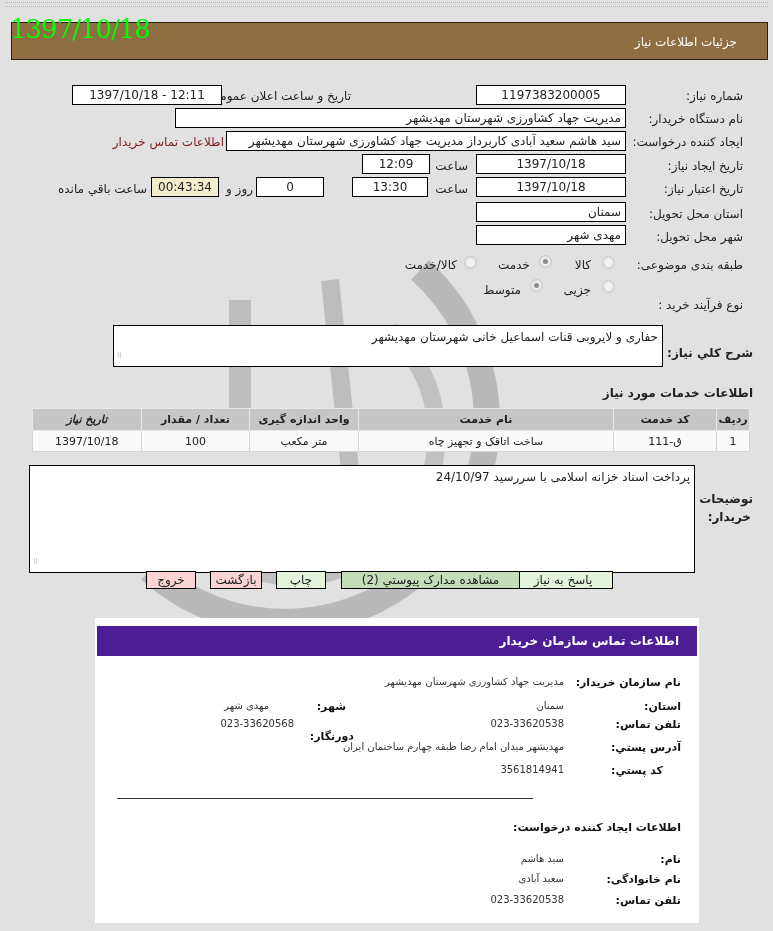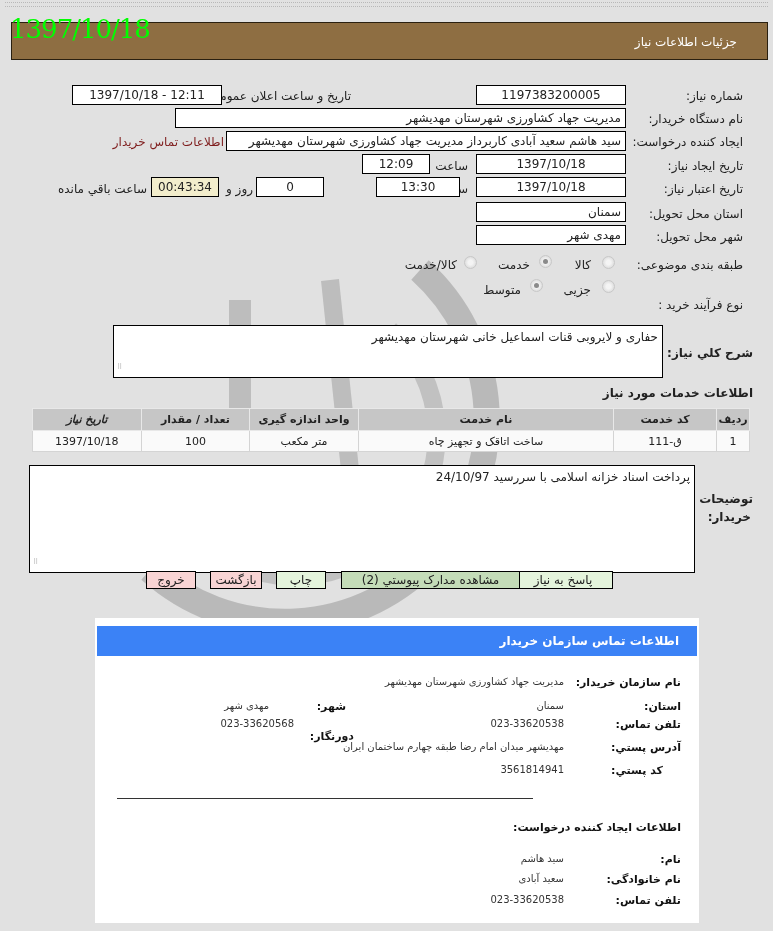--- a/index.html
+++ b/index.html
@@ -69,21 +69,21 @@
     position: absolute; height: 18px; border: 1px solid #000; font-size: 12px;
     text-align: center; line-height: 16px; cursor: pointer; white-space: nowrap;
   }
   .btn.green { background: #e4f4dc; }
   .btn.greendark { background: #c4dcb8; }
   .btn.pink { background: #f8d4d4; }
   .panel {
     position: absolute; left: 95px; top: 618px; width: 604px; height: 305px; background: #fff;
   }
   .panel-head {
-    position: absolute; left: 2px; top: 8px; width: 600px; height: 30px; background: #3b82f6;
+    position: absolute; left: 2px; top: 8px; width: 600px; height: 30px; background: #4c1d95;
   }
   .panel-head .t { position: absolute; right: 18px; top: 8px; color: #fff; font-weight: bold; font-size: 12px; }
   .p-lbl { position: absolute; font-weight: bold; font-size: 11px; white-space: nowrap; color: #111; }
   .p-val { position: absolute; font-size: 10px; white-space: nowrap; color: #333; }
   .p-val.ltr { direction: ltr; }
   .divider { position: absolute; left: 22px; top: 180px; width: 416px; height: 1px; background: #333; }
   .watermark { position: absolute; left: 90px; top: 240px; width: 420px; height: 400px; pointer-events: none; opacity: 0.55; }
 </style>
 </head>
 <body>
@@ -116,21 +116,21 @@
 <span class="link" style="right:549px; top:135px;">اطلاعات تماس خریدار</span>
 
 <span class="lbl" style="right:30px; top:159px;">تاریخ ایجاد نیاز:</span>
 <div class="box ltr" style="left:476px; top:154px; width:150px;">1397/10/18</div>
 <span class="lbl" style="right:305px; top:159px;">ساعت</span>
 <div class="box ltr" style="left:362px; top:154px; width:68px;">12:09</div>
 
 <span class="lbl" style="right:30px; top:182px;">تاریخ اعتبار نیاز:</span>
 <div class="box ltr" style="left:476px; top:177px; width:150px;">1397/10/18</div>
 <span class="lbl" style="right:305px; top:182px;">ساعت</span>
-<div class="box ltr" style="left:376px; top:177px; width:84px;">13:30</div>
+<div class="box ltr" style="left:352px; top:177px; width:76px;">13:30</div>
 <div class="box ltr" style="left:256px; top:177px; width:68px;">0</div>
 <span class="lbl" style="right:520px; top:182px;">روز و</span>
 <div class="box ltr yellow" style="left:151px; top:177px; width:68px;">00:43:34</div>
 <span class="lbl" style="right:626px; top:182px;">ساعت باقي مانده</span>
 
 <span class="lbl" style="right:30px; top:207px;">استان محل تحویل:</span>
 <div class="box" style="left:476px; top:202px; width:150px;">سمنان</div>
 
 <span class="lbl" style="right:30px; top:230px;">شهر محل تحویل:</span>
 <div class="box" style="left:476px; top:225px; width:150px;">مهدی شهر</div>
@@ -143,21 +143,21 @@
 <div class="radio" style="left:464px; top:256px;"></div>
 <span class="lbl" style="right:316px; top:258px;">کالا/خدمت</span>
 
 <span class="lbl" style="right:30px; top:286px;margin-top:12px;">نوع فرآیند خرید :</span>
 <div class="radio" style="left:602px; top:280px;"></div>
 <span class="lbl" style="right:182px; top:283px;">جزیی</span>
 <div class="radio checked" style="left:530px; top:279px;"></div>
 <span class="lbl" style="right:252px; top:283px;">متوسط</span>
 
 <span class="bold-lbl" style="right:20px; top:346px;">شرح کلي نیاز:</span>
-<div class="area" style="left:113px; top:325px; width:550px; height:53px;">
+<div class="area" style="left:113px; top:325px; width:550px; height:42px;">
   <span>حفاری و لایروبی قنات اسماعیل خانی شهرستان مهدیشهر</span>
   <span class="grip">⠿</span>
 </div>
 
 <span class="bold-lbl" style="right:20px; top:386px;">اطلاعات خدمات مورد نیاز</span>
 
 <table class="services">
   <thead>
     <tr>
       <th style="width:22px;">ردیف</th>

